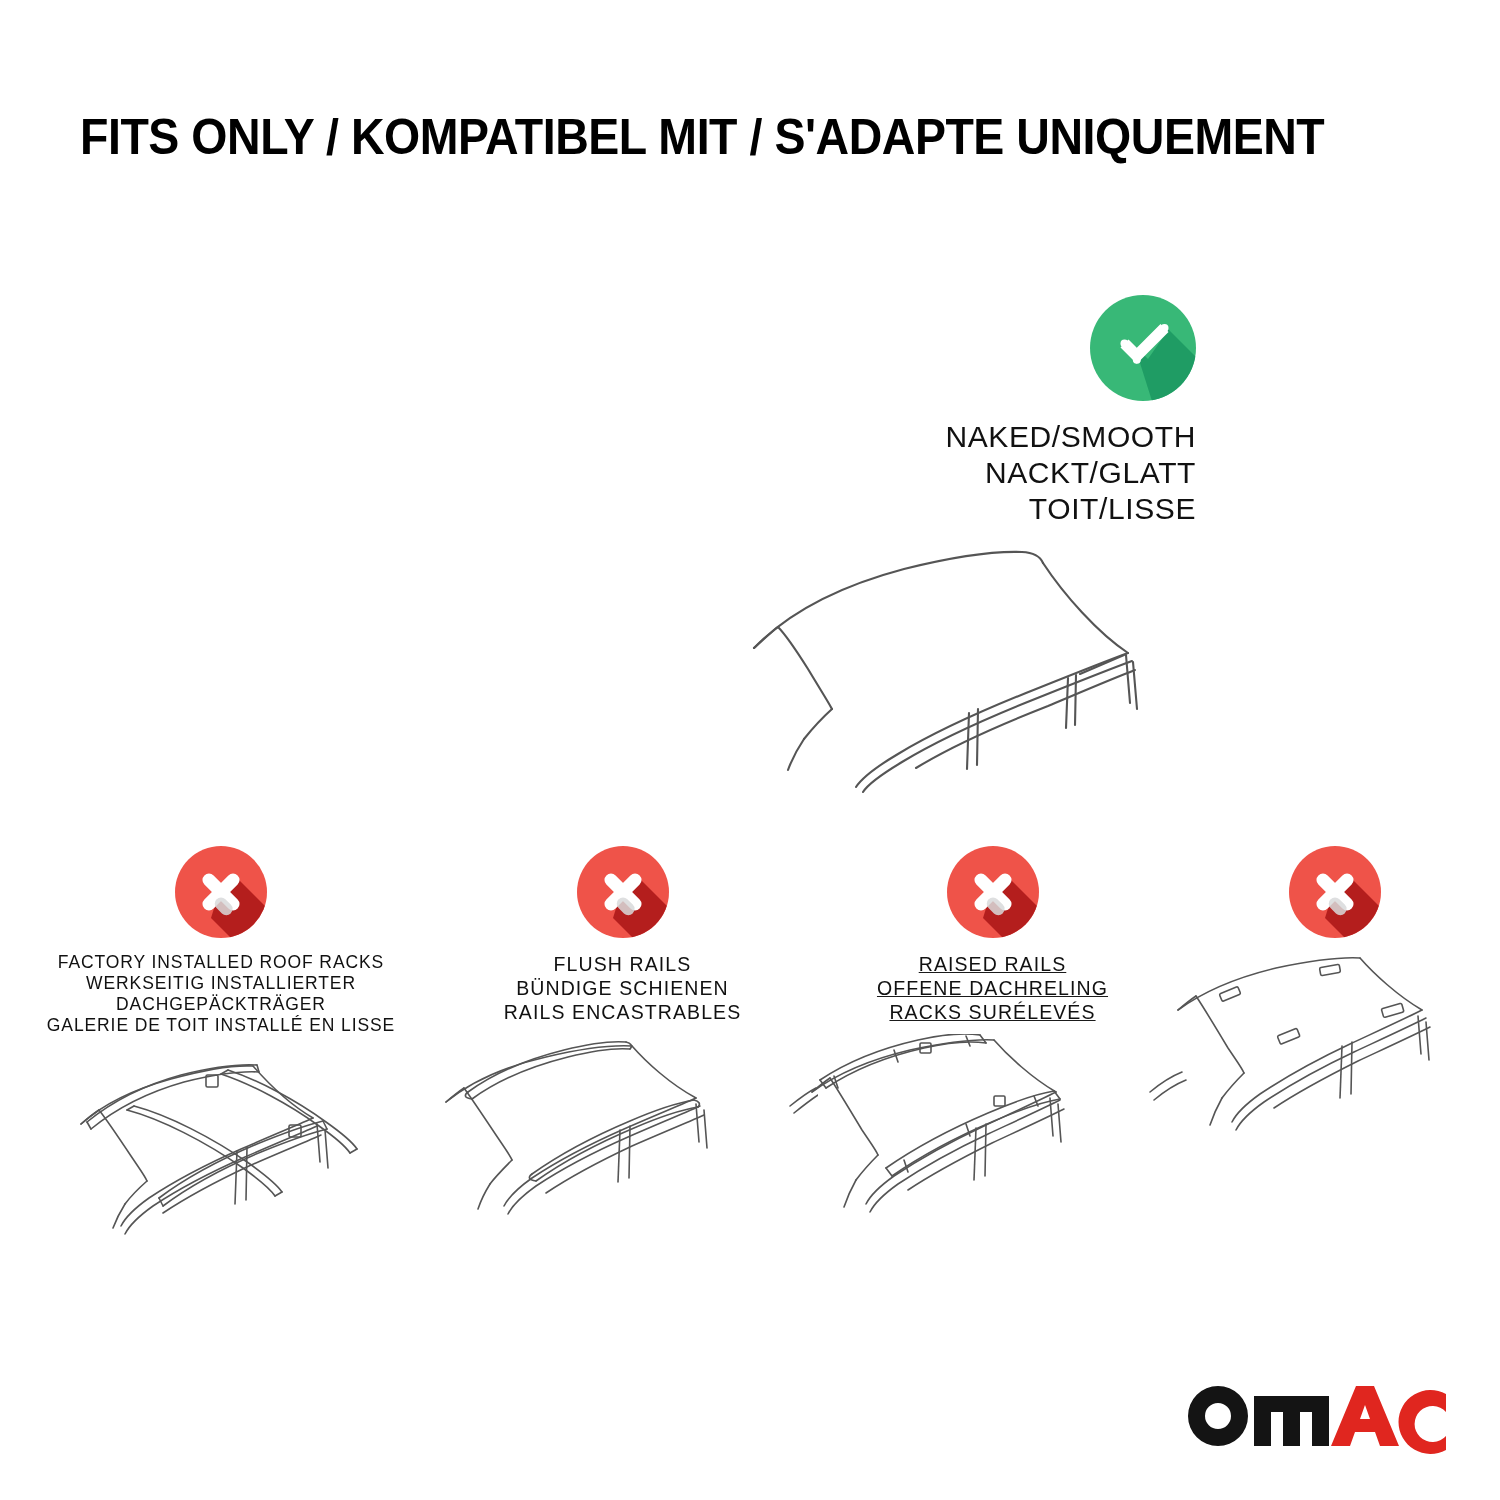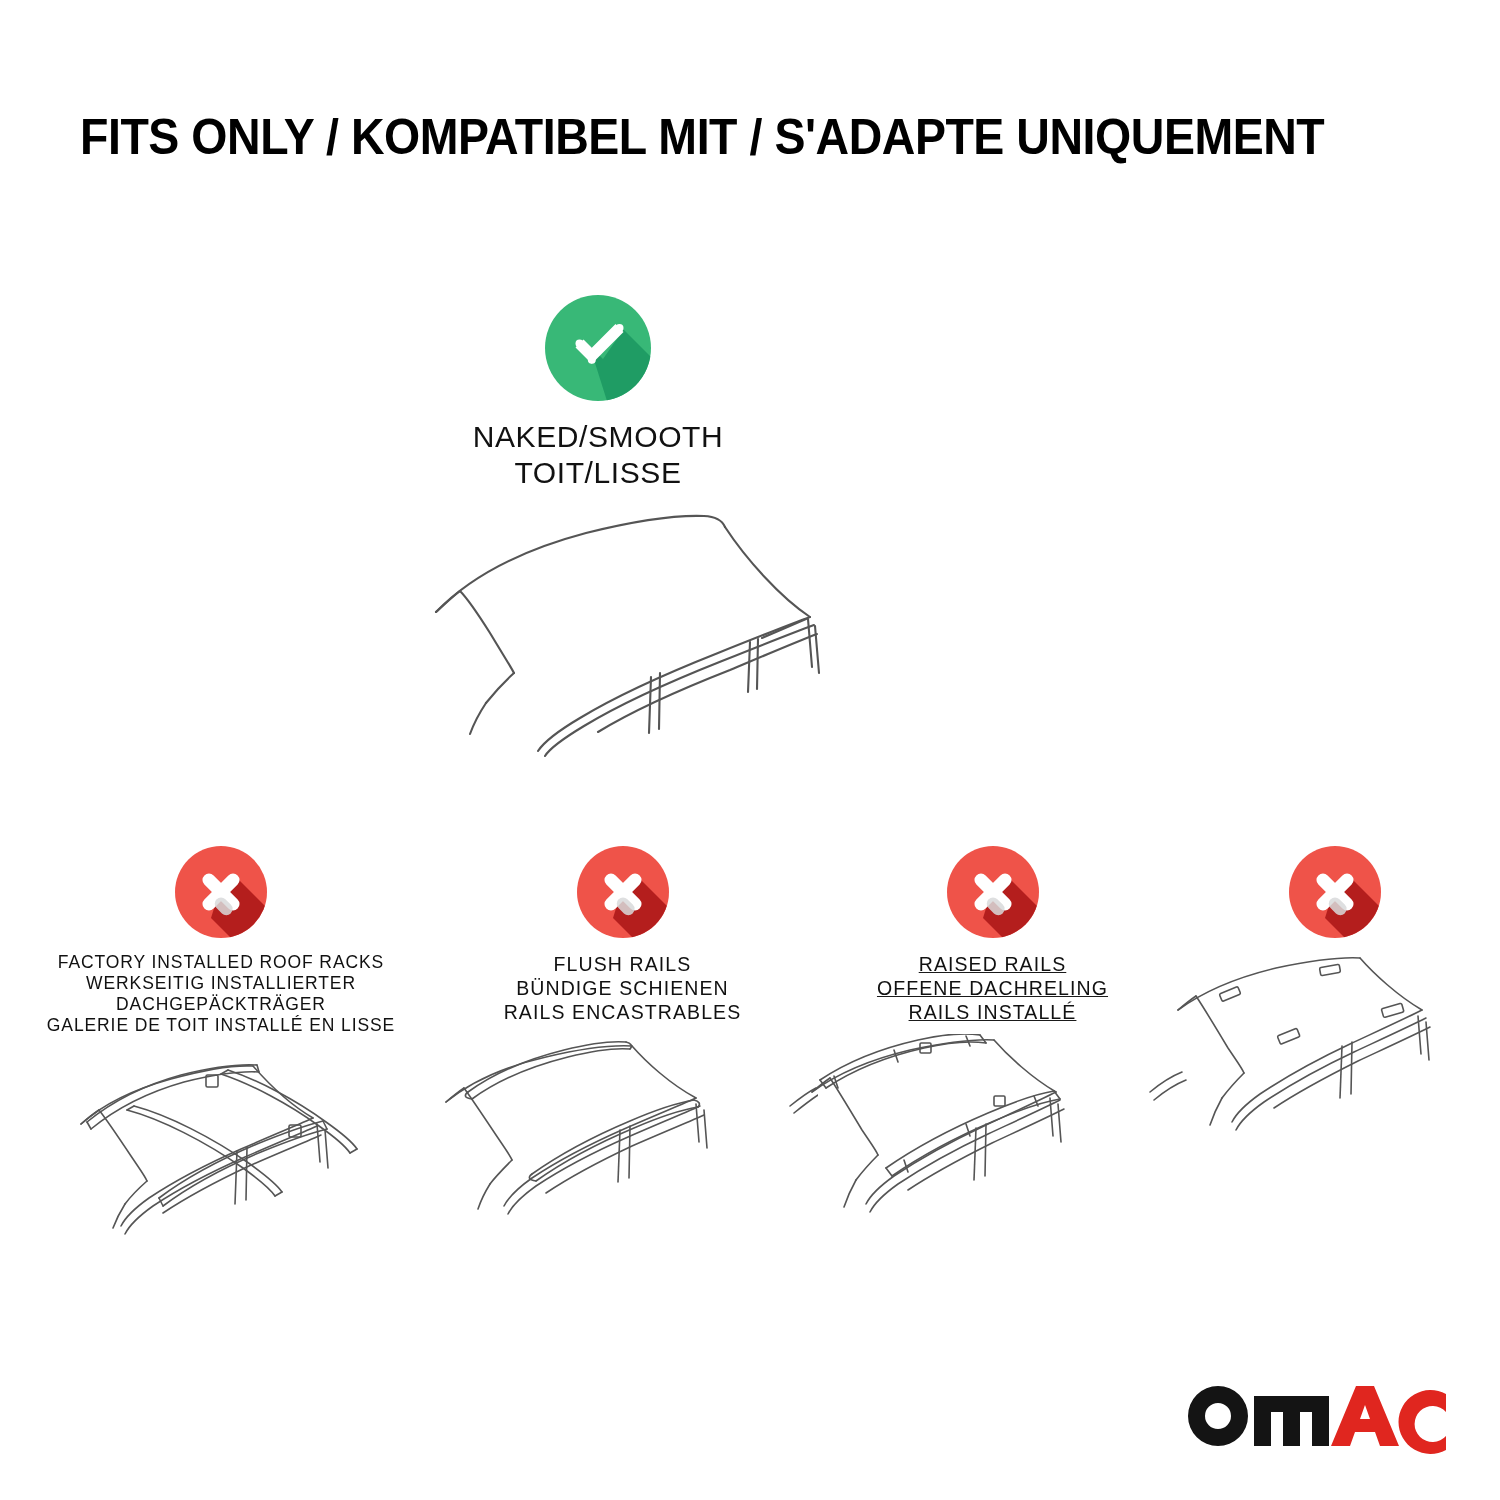--- a/index.html
+++ b/index.html
@@ -31,21 +31,21 @@
     transform-origin: left top;
     white-space: nowrap;
   }
 
   
   .hero {
     position: absolute;
     left: 0;
     top: 295px;
     width: 1196px;
-    text-align: center;
+    text-align: right;
   }
   .badge-wrap {
     display: block;
     margin: 0 auto;
   }
   .hero-label {
     margin-top: 14px;
     font-size: 30px;
     line-height: 36px;
     letter-spacing: 0.6px;
@@ -131,20 +131,21 @@
 
       <path d="M30.5 52.5 L38.5 44.5 L46.8 52.8 L70.5 29 L78.5 37 L46.8 68.7 Z" fill="#FFFFFF"></path>
       <circle cx="34.5" cy="48.5" r="4" fill="#FFFFFF"></circle>
       <circle cx="74.5" cy="33" r="4" fill="#FFFFFF"></circle>
       <circle cx="46.8" cy="64.7" r="4" fill="#FFFFFF"></circle>
     </svg>
   </div>
 
   <div class="hero-label">
     <div>NAKED/SMOOTH</div>
+    <div>NACKT/GLATT</div>
     <div>TOIT/LISSE</div>
   </div>
 
   <div class="hero-art">
     <svg width="560" height="250" viewBox="0 0 560 250" fill="none" stroke="#555555" stroke-width="2.1" stroke-linecap="round" stroke-linejoin="round">
 
       <path d="M118 105 C150 72 200 44 268 26 C320 13 360 8 386 9 C398 9.5 404 13 407 20"></path>
       <path d="M407 20 C428 52 462 90 492 110"></path>
       <path d="M118 105 C126 98 134 90 142 84"></path>
 
@@ -320,21 +321,21 @@
         <rect x="22.5" y="39.5" width="47" height="13" rx="6.5" transform="rotate(-45 46 46)"></rect>
       </g>
       <g fill="#D9DADB" opacity="0.85">
         <rect x="48" y="48" width="20" height="12.5" rx="6.2" transform="rotate(45 46 46)"></rect>
       </g>
     </svg>
 
     <div class="col-label">
       <div>RAISED RAILS</div>
       <div>OFFENE DACHRELING</div>
-      <div>RAILS INSTALLÉ</div>
+      <div>RACKS SURÉLEVÉS</div>
     </div>
 
     <div class="col-art">
       <svg width="390" height="200" viewBox="0 0 390 200" fill="none" stroke="#555555" stroke-width="1.6" stroke-linecap="round" stroke-linejoin="round">
         <path d="M14 58 C36 42 70 26 112 16 C150 8 178 5 196 6"></path>
         <path d="M196 6 C210 22 234 44 258 58"></path>
         <path d="M14 58 C20 53 26 48 32 44"></path>
         <path d="M32 44 C40 56 52 76 64 96 C72 108 78 116 80 121"></path>
         <path d="M80 121 C72 129 64 138 58 146"></path>
         <path d="M58 146 C53 155 49 164 46 173"></path>

